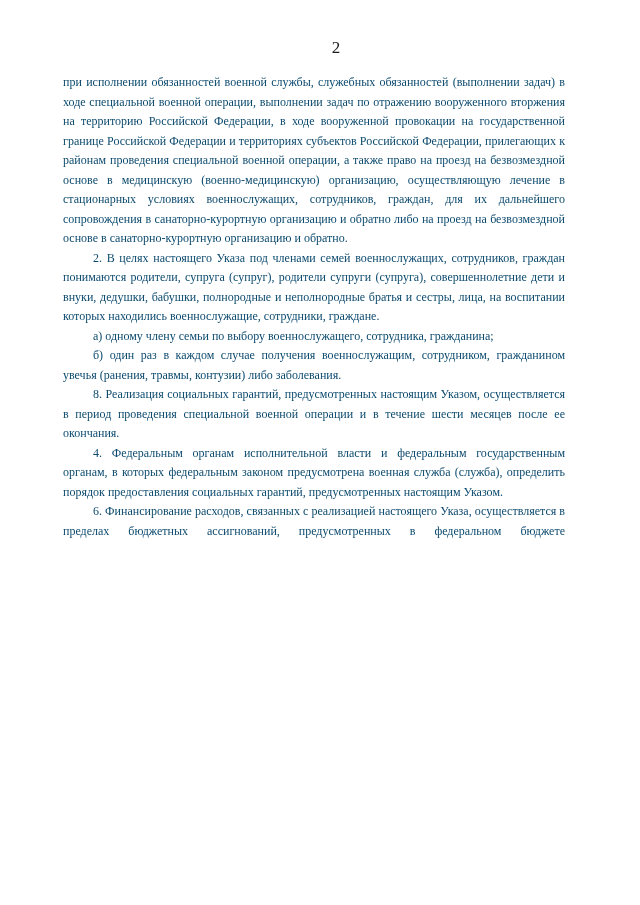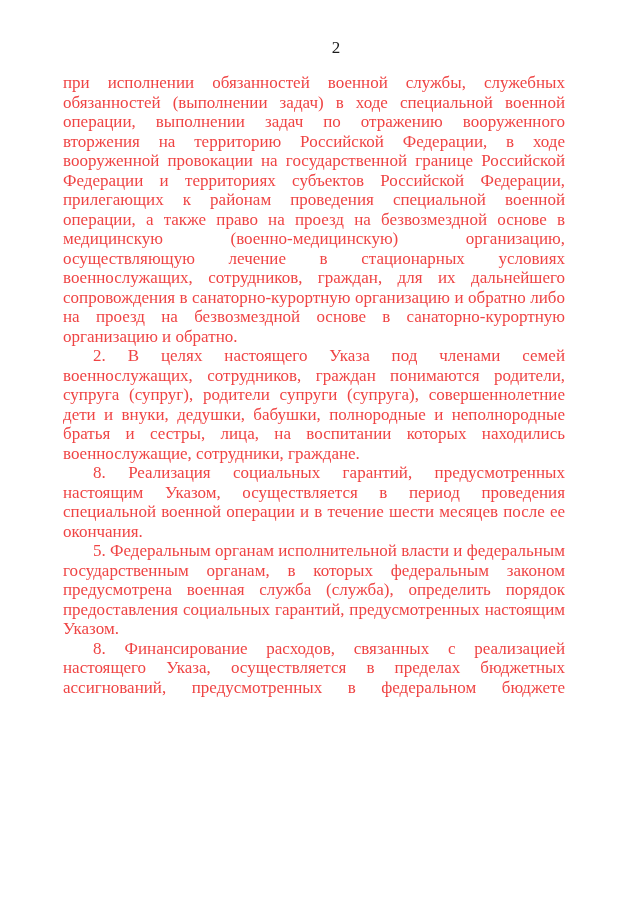--- a/index.html
+++ b/index.html
@@ -23,24 +23,24 @@
     text-align: center;
     transform: translateX(16px);
     font-size: 17px;
     color: #1b1b1b;
   }
   .content {
     position: absolute;
     left: 63px;
     top: 73px;
     width: 502px;
-    font-size: 17px;
+    font-size: 12px;
     line-height: 19.5px;
     text-align: justify;
-    color: #ef4444;
+    color: #0c4a6e;
   }
   .content p {
     margin: 0;
     padding: 0;
     text-indent: 30px;
   }
   .content p.no-indent {
     text-indent: 0;
   }
   
@@ -51,18 +51,20 @@
 </head>
 <body>
 
 <div class="page">
 
   <div class="page-number">2</div>
 
   <div class="content">
     <p class="no-indent">при исполнении обязанностей военной службы, служебных обязанностей (выполнении задач) в ходе специальной военной операции, выполнении задач по отражению вооруженного вторжения на территорию Российской Федерации, в ходе вооруженной провокации на государственной границе Российской Федерации и территориях субъектов Российской Федерации, прилегающих к районам проведения специальной военной операции, а также право на проезд на безвозмездной основе в медицинскую (военно-медицинскую) организацию, осуществляющую лечение в стационарных условиях военнослужащих, сотрудников, граждан, для их дальнейшего сопровождения в санаторно-курортную организацию и обратно либо на проезд на безвозмездной основе в санаторно-курортную организацию и обратно.</p>
     <p>2. В целях настоящего Указа под членами семей военнослужащих, сотрудников, граждан понимаются родители, супруга (супруг), родители супруги (супруга), совершеннолетние дети и внуки, дедушки, бабушки, полнородные и неполнородные братья и сестры, лица, на воспитании которых находились военнослужащие, сотрудники, граждане.</p>
+    <p>а) одному члену семьи по выбору военнослужащего, сотрудника, гражданина;</p>
+    <p>б) один раз в каждом случае получения военнослужащим, сотрудником, гражданином увечья (ранения, травмы, контузии) либо заболевания.</p>
     <p>8. Реализация социальных гарантий, предусмотренных настоящим Указом, осуществляется в период проведения специальной военной операции и в течение шести месяцев после ее окончания.</p>
-    <p>5. Федеральным органам исполнительной власти и федеральным государственным органам, в которых федеральным законом предусмотрена военная служба (служба), определить порядок предоставления социальных гарантий, предусмотренных настоящим Указом.</p>
-    <p class="continues">8. Финансирование расходов, связанных с реализацией настоящего Указа, осуществляется в пределах бюджетных ассигнований, предусмотренных в федеральном бюджете</p>
+    <p>4. Федеральным органам исполнительной власти и федеральным государственным органам, в которых федеральным законом предусмотрена военная служба (служба), определить порядок предоставления социальных гарантий, предусмотренных настоящим Указом.</p>
+    <p class="continues">6. Финансирование расходов, связанных с реализацией настоящего Указа, осуществляется в пределах бюджетных ассигнований, предусмотренных в федеральном бюджете</p>
   </div>
 
 </div>
 
 </body></html>

